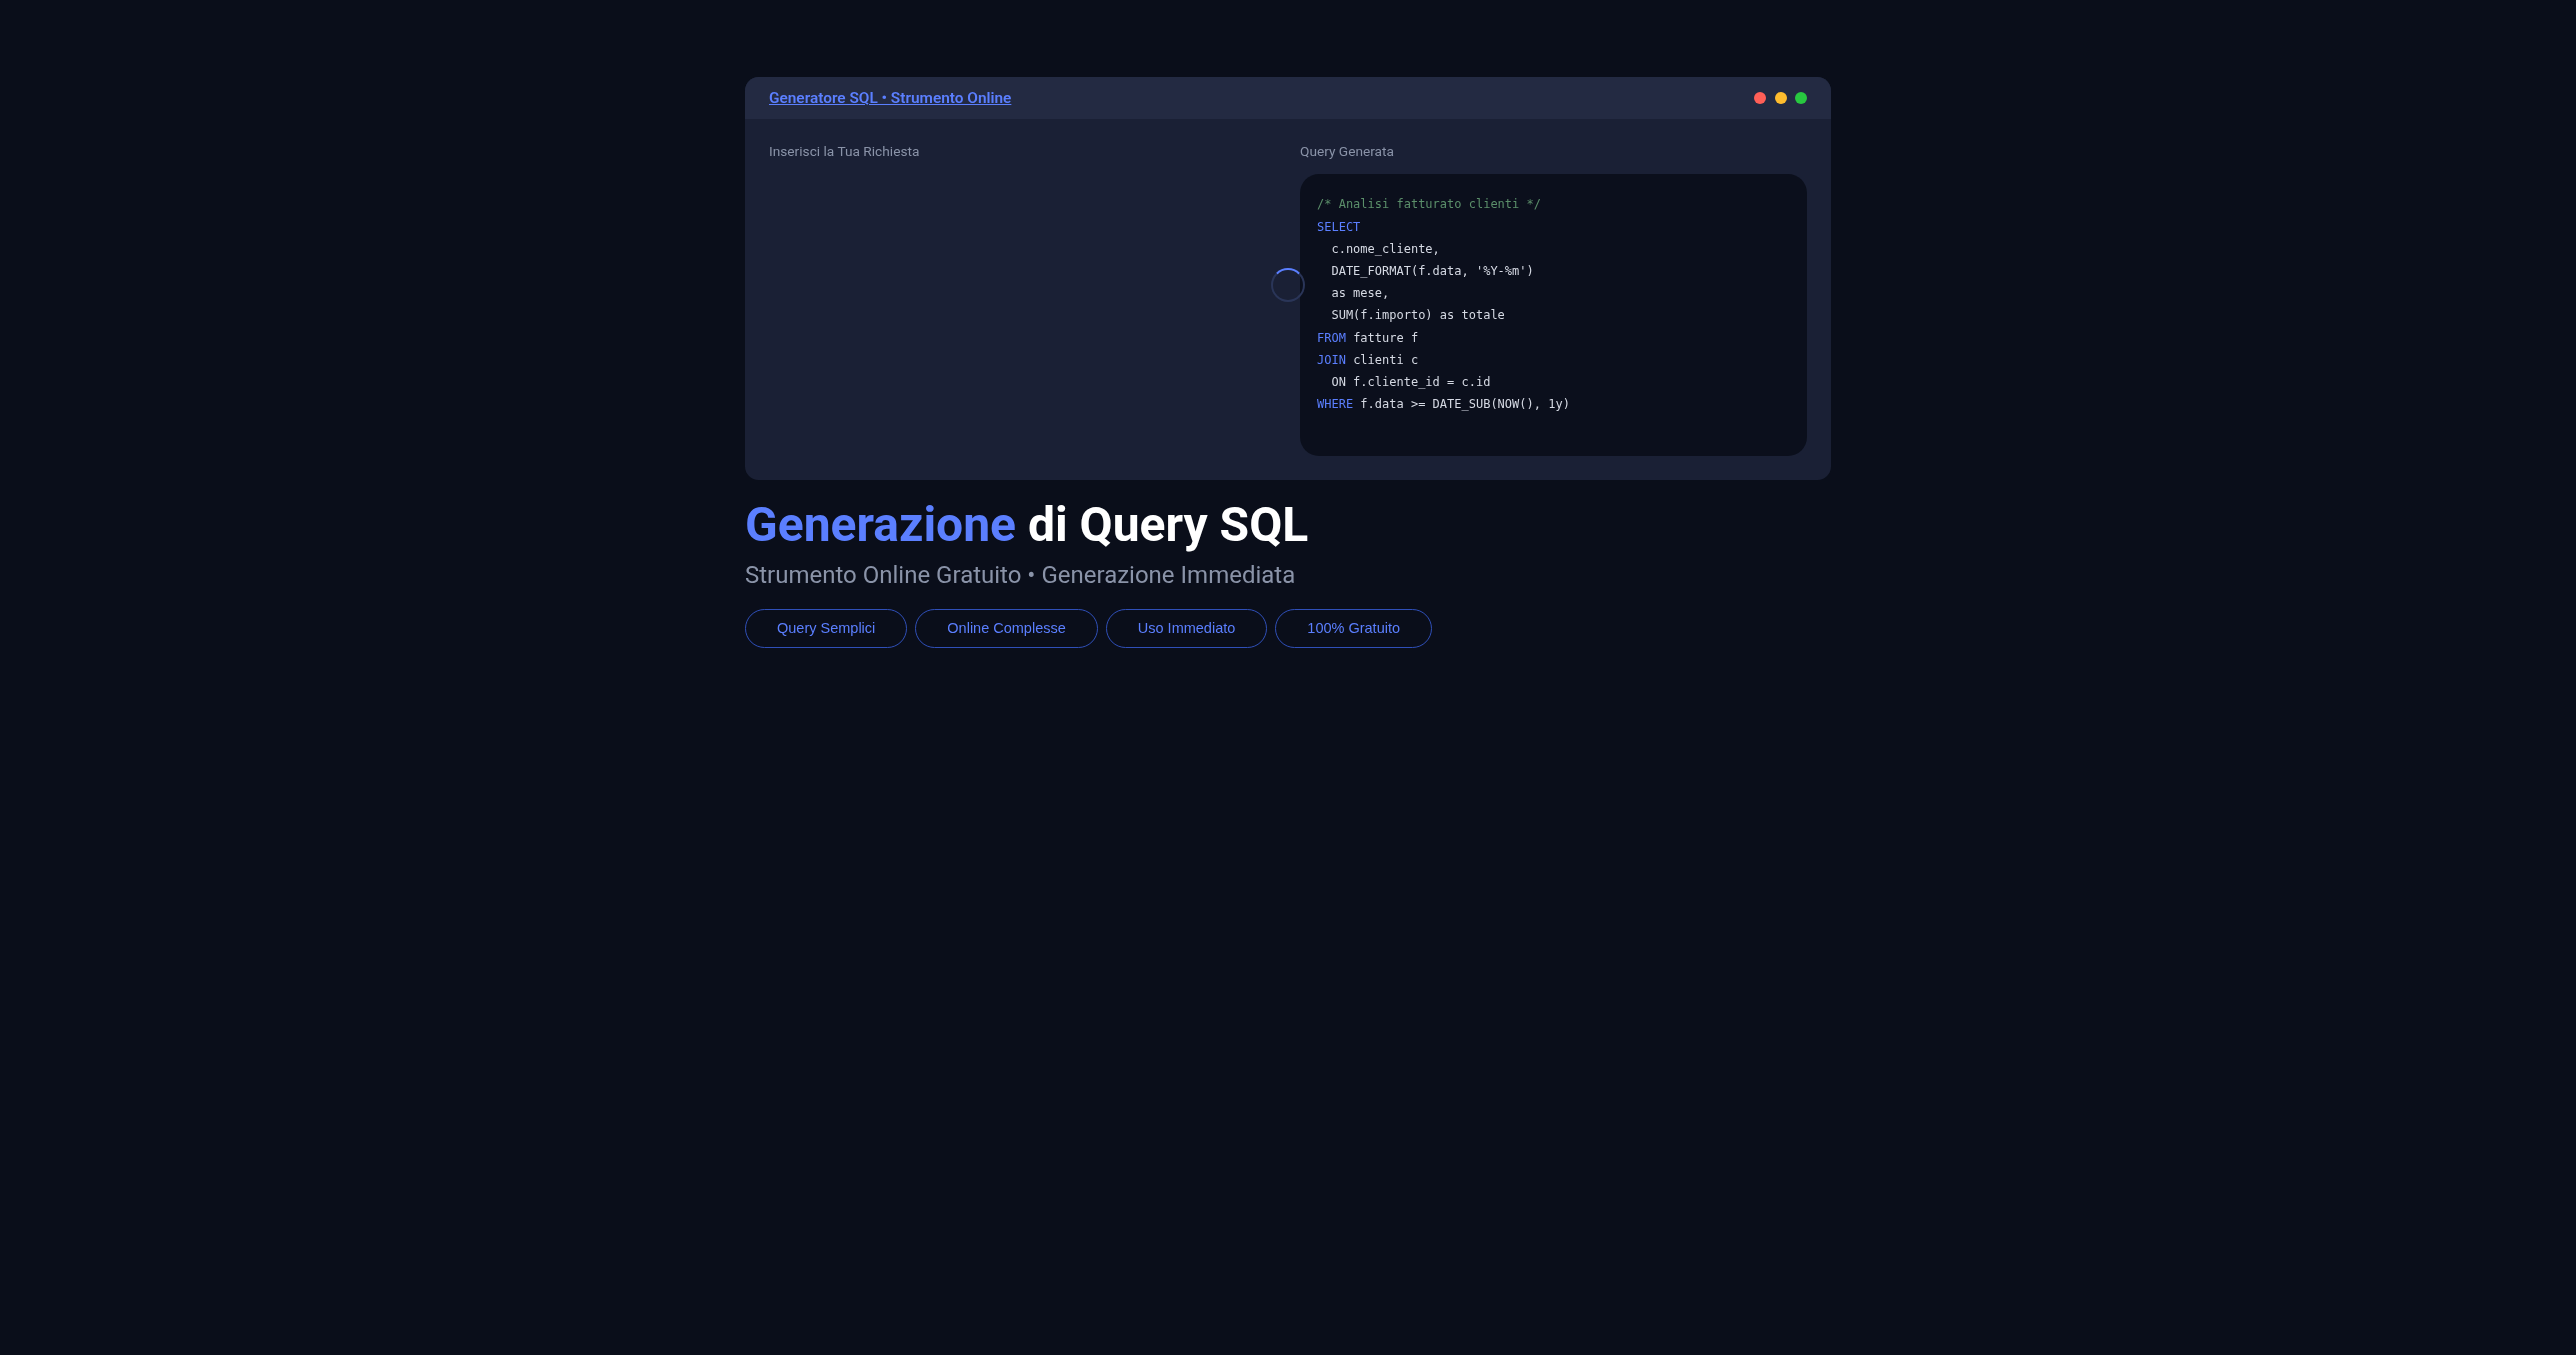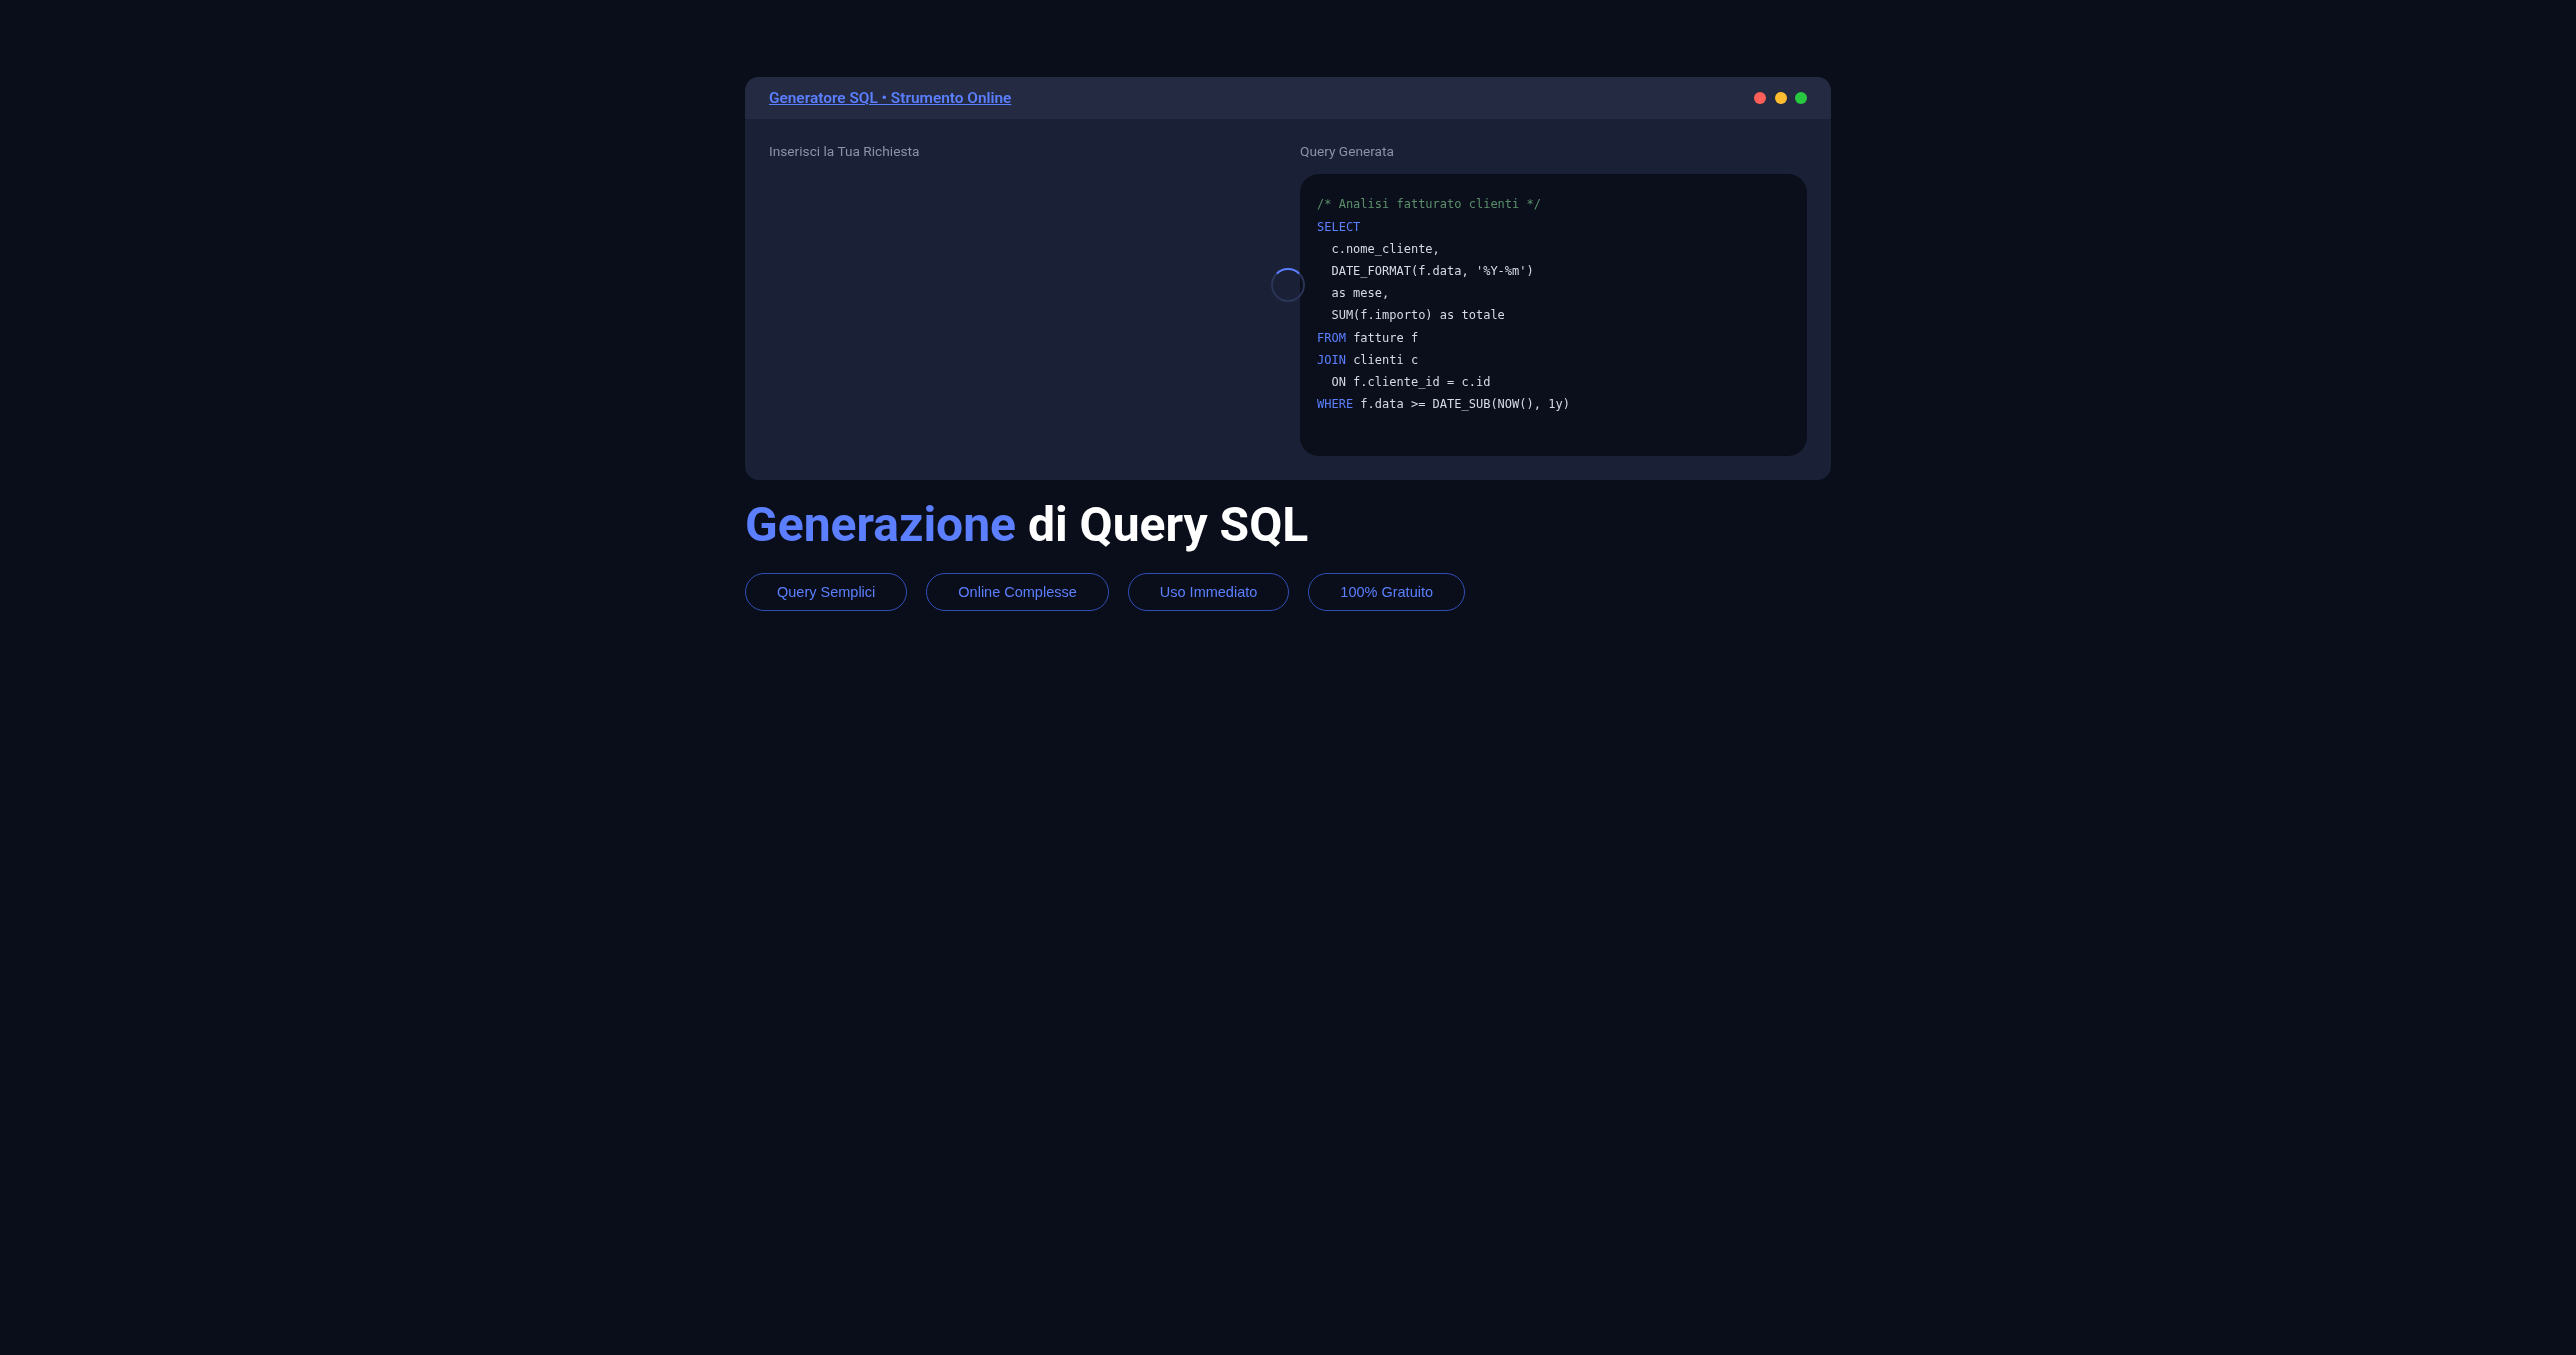--- a/index.html
+++ b/index.html
@@ -117,21 +117,21 @@
   line-height: 1.1;
 }
 .hero-accent { color: #5b7fff; }
 .hero-sub {
   color: #8a93a8;
   font-size: 24px;
   margin-top: 8.5px;
 }
 .pills {
   display: flex;
-  gap: 19px;
+  gap: 8px;
   margin-top: 20.5px;
   flex-wrap: wrap;
 }
 .pill {
   border: 1.3px solid #2f4fb8;
   color: #5b7fff;
   background: transparent;
   border-radius: 854px;
   padding: 10.3px 31px;
   font-size: 14.5px;
@@ -171,20 +171,21 @@
 <span>  ON f.cliente_id = c.id</span>
 <span class="code-keyword">WHERE</span><span> f.data &gt;= DATE_SUB(NOW(), 1y)</span></div>
       </div>
     </div>
   </div>
 
   <div class="hero">
     <h1 class="hero-title">
       <span class="hero-accent">Generazione</span><span> di Query SQL</span>
     </h1>
+    <div class="hero-sub">Strumento Online Gratuito • Generazione Immediata</div>
     <div class="pills">
       <button class="pill">Query Semplici</button>
       <button class="pill">Online Complesse</button>
       <button class="pill">Uso Immediato</button>
       <button class="pill">100% Gratuito</button>
     </div>
   </div>
 </div>
 
 

